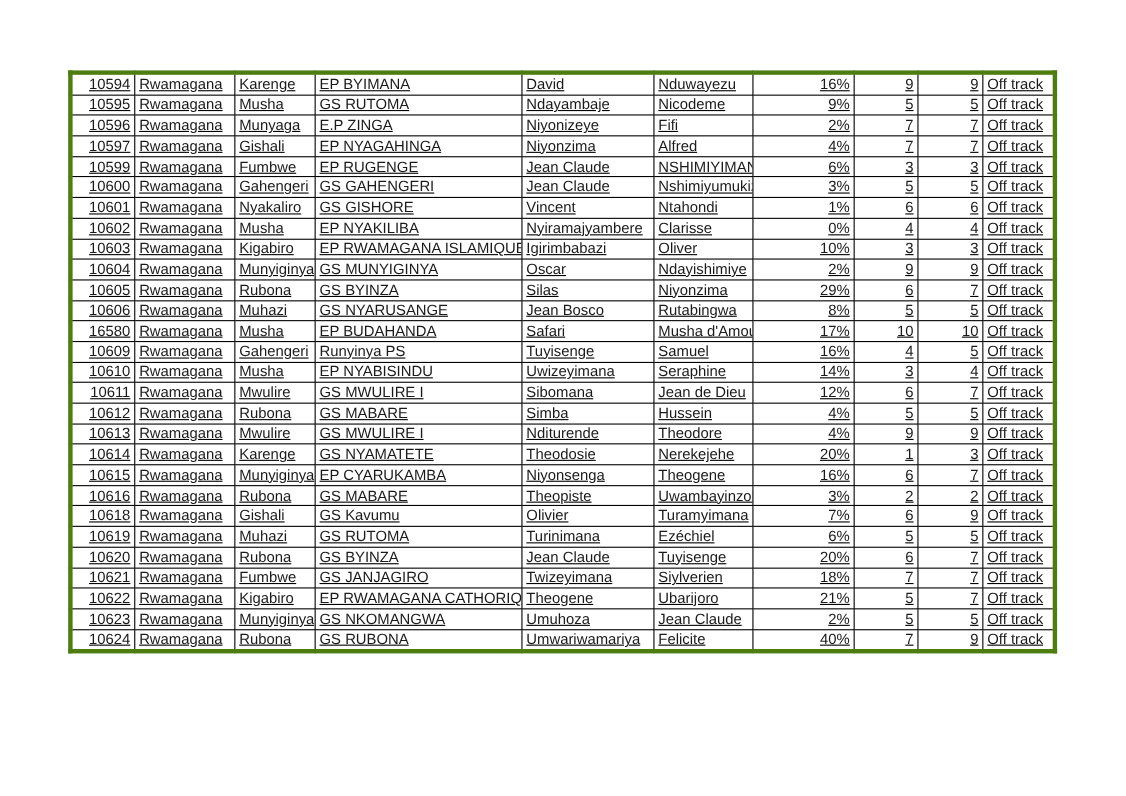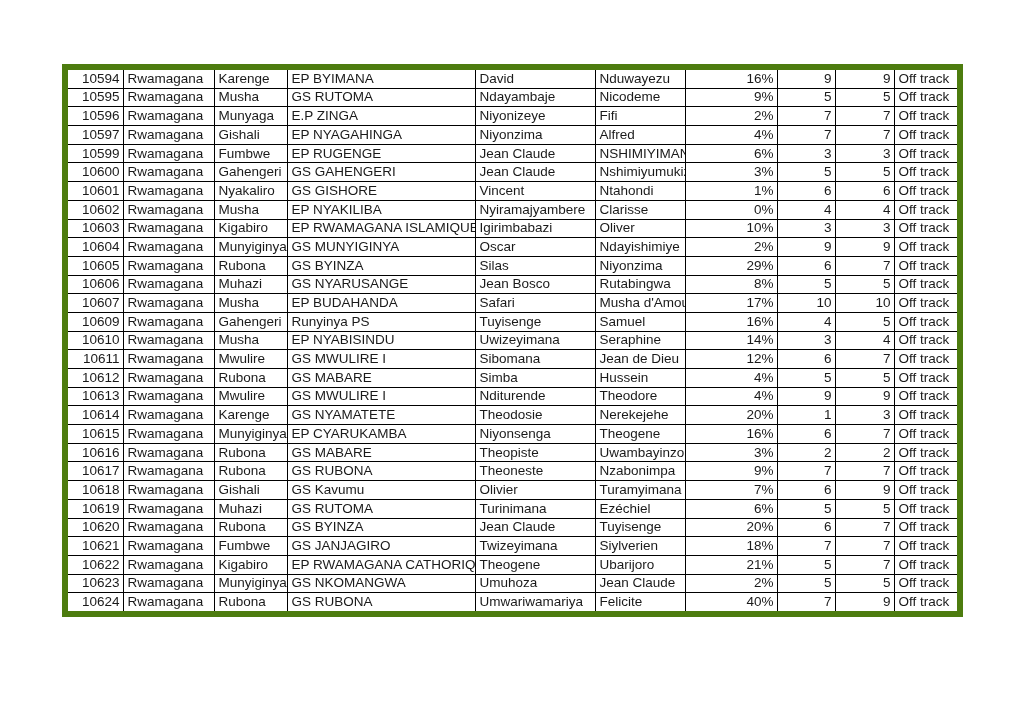--- a/index.html
+++ b/index.html
@@ -13,21 +13,22 @@
   }
   .sheet {
     position: absolute;
     left: 62px;
     top: 64px;
   }
   table.grid {
     border-collapse: collapse;
     table-layout: fixed;
     width: 895px;
-    border: 6px solid #4d7c0f;
+    border: 4px solid #4d7c0f;
+    text-decoration: underline;
   }
   table.grid td {
     border: 1px solid #000;
     font-size: 13.5px;
     color: #1a1a1a;
     height: 17.7px;
     padding: 0 3px 0 4px;
     overflow: hidden;
     white-space: nowrap;
     vertical-align: middle;
@@ -195,21 +196,21 @@
           <td>Muhazi</td>
           <td>GS NYARUSANGE</td>
           <td>Jean Bosco</td>
           <td>Rutabingwa</td>
           <td class="r">8%</td>
           <td class="r">5</td>
           <td class="r">5</td>
           <td>Off track</td>
         </tr>
         <tr>
-          <td class="r">10607</td>
+          <td class="r">16580</td>
           <td>Rwamagana</td>
           <td>Musha</td>
           <td>EP BUDAHANDA</td>
           <td>Safari</td>
           <td>Musha d'Amour</td>
           <td class="r">17%</td>
           <td class="r">10</td>
           <td class="r">10</td>
           <td>Off track</td>
         </tr>
@@ -303,32 +304,20 @@
           <td>Rubona</td>
           <td>GS MABARE</td>
           <td>Theopiste</td>
           <td>Uwambayinzoli</td>
           <td class="r">3%</td>
           <td class="r">2</td>
           <td class="r">2</td>
           <td>Off track</td>
         </tr>
         <tr>
-          <td class="r">10617</td>
-          <td>Rwamagana</td>
-          <td>Rubona</td>
-          <td>GS RUBONA</td>
-          <td>Theoneste</td>
-          <td>Nzabonimpa</td>
-          <td class="r">9%</td>
-          <td class="r">7</td>
-          <td class="r">7</td>
-          <td>Off track</td>
-        </tr>
-        <tr>
           <td class="r">10618</td>
           <td>Rwamagana</td>
           <td>Gishali</td>
           <td>GS Kavumu</td>
           <td>Olivier</td>
           <td>Turamyimana</td>
           <td class="r">7%</td>
           <td class="r">6</td>
           <td class="r">9</td>
           <td>Off track</td>

